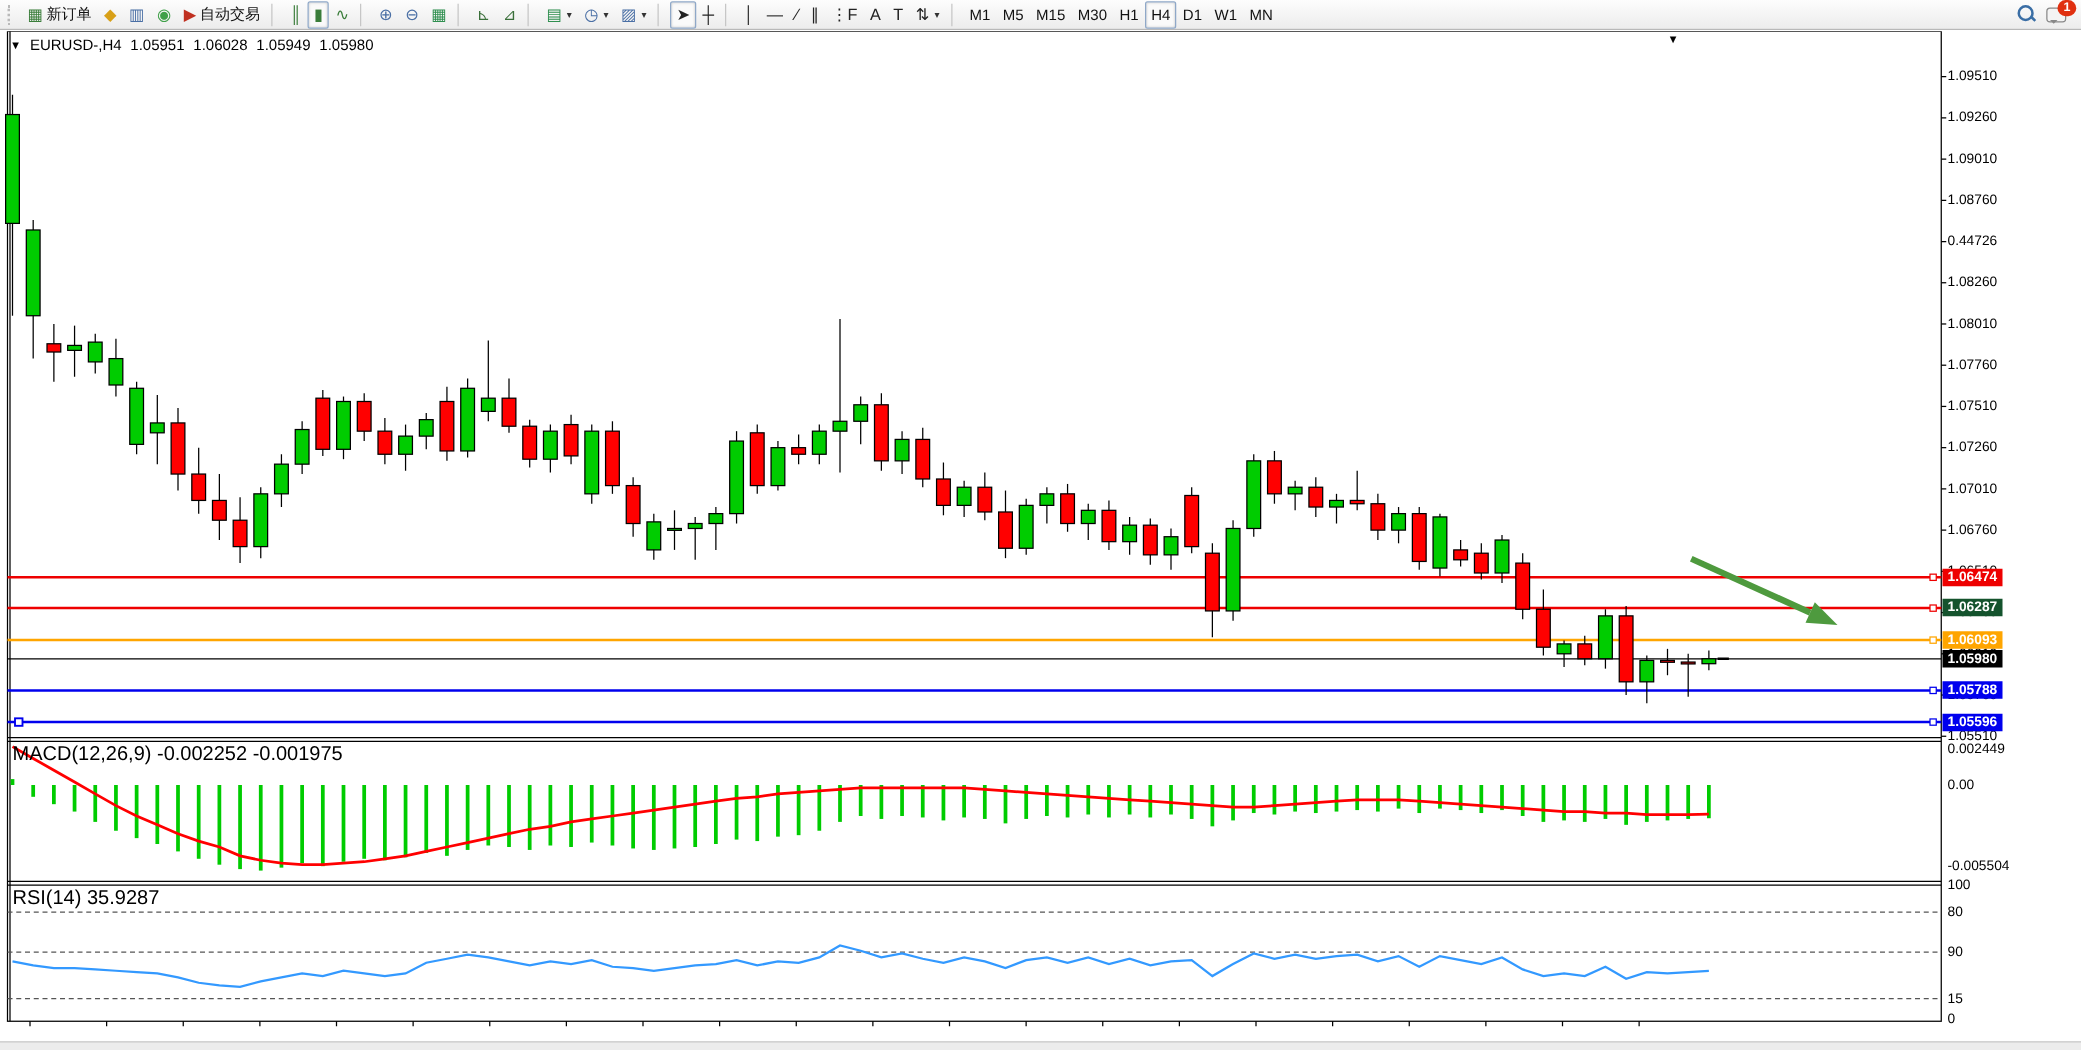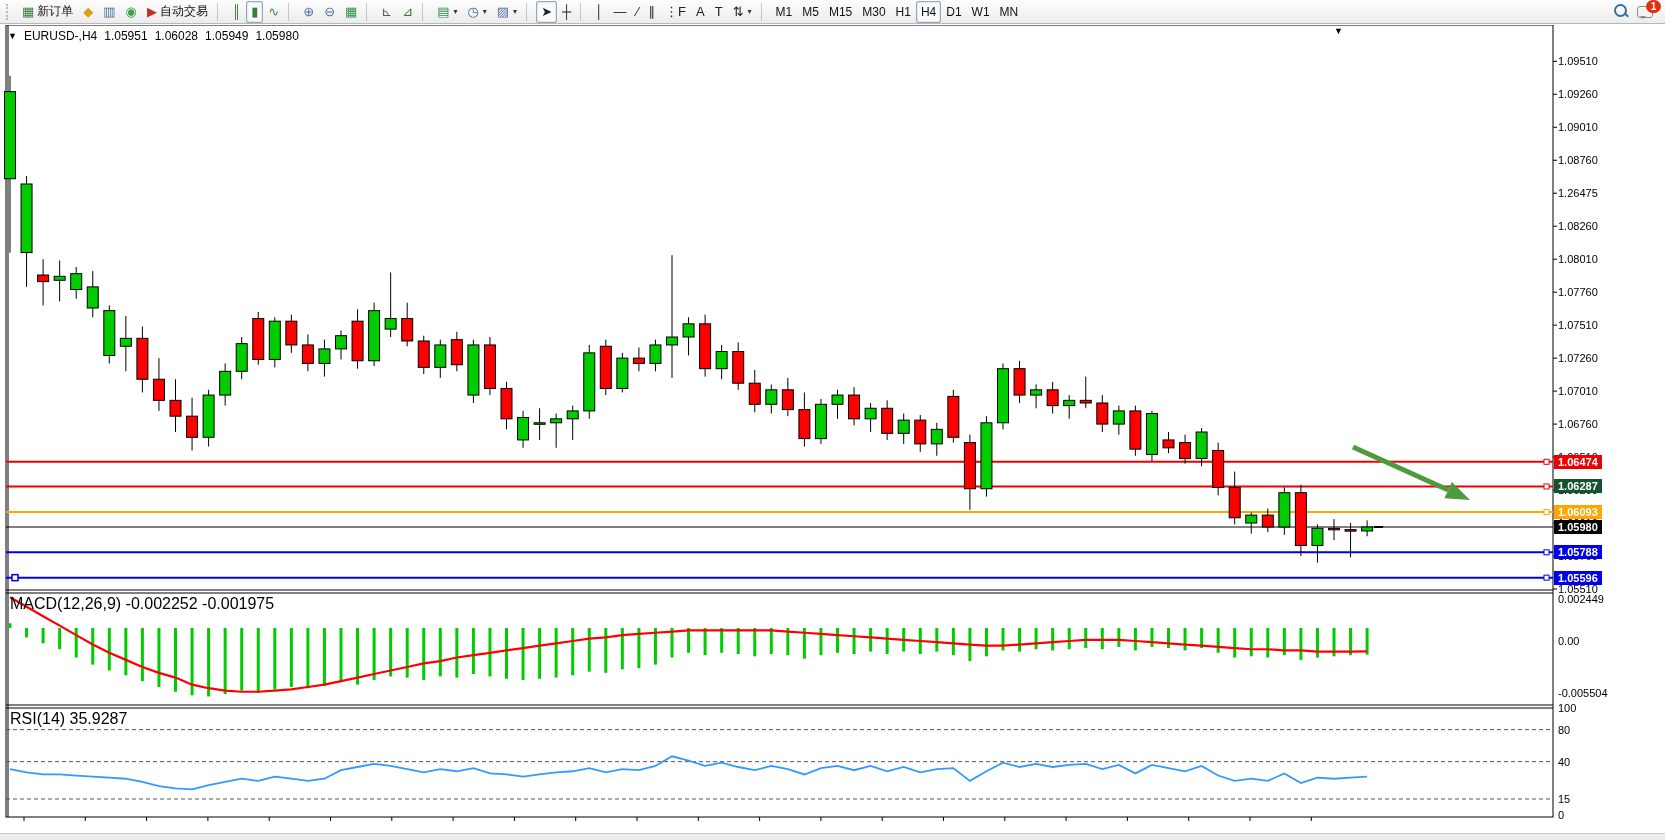--- a/index.html
+++ b/index.html
@@ -494,45 +494,45 @@
       <span>1.06028</span>
       <span>1.05949</span>
       <span>1.05980</span>
     </div>
     <div id="corner-tri">▼</div>
     <div id="labels-layer">
         <div class="axis-label" style="top: 30.2871px;">1.09510</div>
         <div class="axis-label" style="top: 63.2696px;">1.09260</div>
         <div class="axis-label" style="top: 96.2521px;">1.09010</div>
         <div class="axis-label" style="top: 129.235px;">1.08760</div>
-        <div class="axis-label" style="top: 162.217px;">1.26475</div>
+        <div class="axis-label" style="top: 162.217px;">0.44726</div>
         <div class="axis-label" style="top: 195.2px;">1.08260</div>
         <div class="axis-label" style="top: 228.182px;">1.08010</div>
         <div class="axis-label" style="top: 261.165px;">1.07760</div>
         <div class="axis-label" style="top: 294.147px;">1.07510</div>
         <div class="axis-label" style="top: 327.13px;">1.07260</div>
         <div class="axis-label" style="top: 360.112px;">1.07010</div>
         <div class="axis-label" style="top: 393.095px;">1.06760</div>
         <div class="axis-label" style="top: 426.077px;">1.06510</div>
         <div class="axis-label" style="top: 459.06px;">1.06260</div>
         <div class="axis-label" style="top: 492.042px;">1.06010</div>
         <div class="axis-label" style="top: 525.025px;">1.05760</div>
         <div class="axis-label" style="top: 558.007px;">1.05510</div>
         <div class="hline-label" style="top: 429.827px; background: rgb(238, 0, 0); color: rgb(255, 255, 255);">1.06474</div>
         <div class="hline-label" style="top: 454.497px; background: #14532d; color: rgb(255, 255, 255);">1.06287</div>
         <div class="hline-label" style="top: 480.092px; background: rgb(255, 165, 0); color: rgb(255, 255, 255);">1.06093</div>
         <div class="hline-label" style="top: 495px; background: rgb(0, 0, 0); color: rgb(255, 255, 255);">1.05980</div>
         <div class="hline-label" style="top: 520.331px; background: rgb(0, 0, 238); color: rgb(255, 255, 255);">1.05788</div>
         <div class="hline-label" style="top: 545.661px; background: rgb(0, 0, 238); color: rgb(255, 255, 255);">1.05596</div>
         <div class="ind-label" style="left: 10px; top: 570px;">MACD(12,26,9) -0.002252 -0.001975</div>
         <div class="axis-label" style="top: 568.087px;">0.002449</div>
-        <div class="axis-label" style="top: 610px;">0.00</div>
+        <div class="axis-label" style="top: 597px;">0.00</div>
         <div class="axis-label" style="top: 661.98px;">-0.005504</div>
         <div class="ind-label" style="left: 10px; top: 685px;">RSI(14) 35.9287</div>
         <div class="axis-label" style="top: 677.33px;">100</div>
         <div class="axis-label" style="top: 698.664px;">80</div>
-        <div class="axis-label" style="top: 730.665px;">40</div>
+        <div class="axis-label" style="top: 730.665px;">90</div>
         <div class="axis-label" style="top: 768px;">15</div>
         <div class="axis-label" style="top: 784px;">0</div>
       </div>
   </div>
   <div id="bottom-strip"></div>
 </div>
 
 </body></html>

